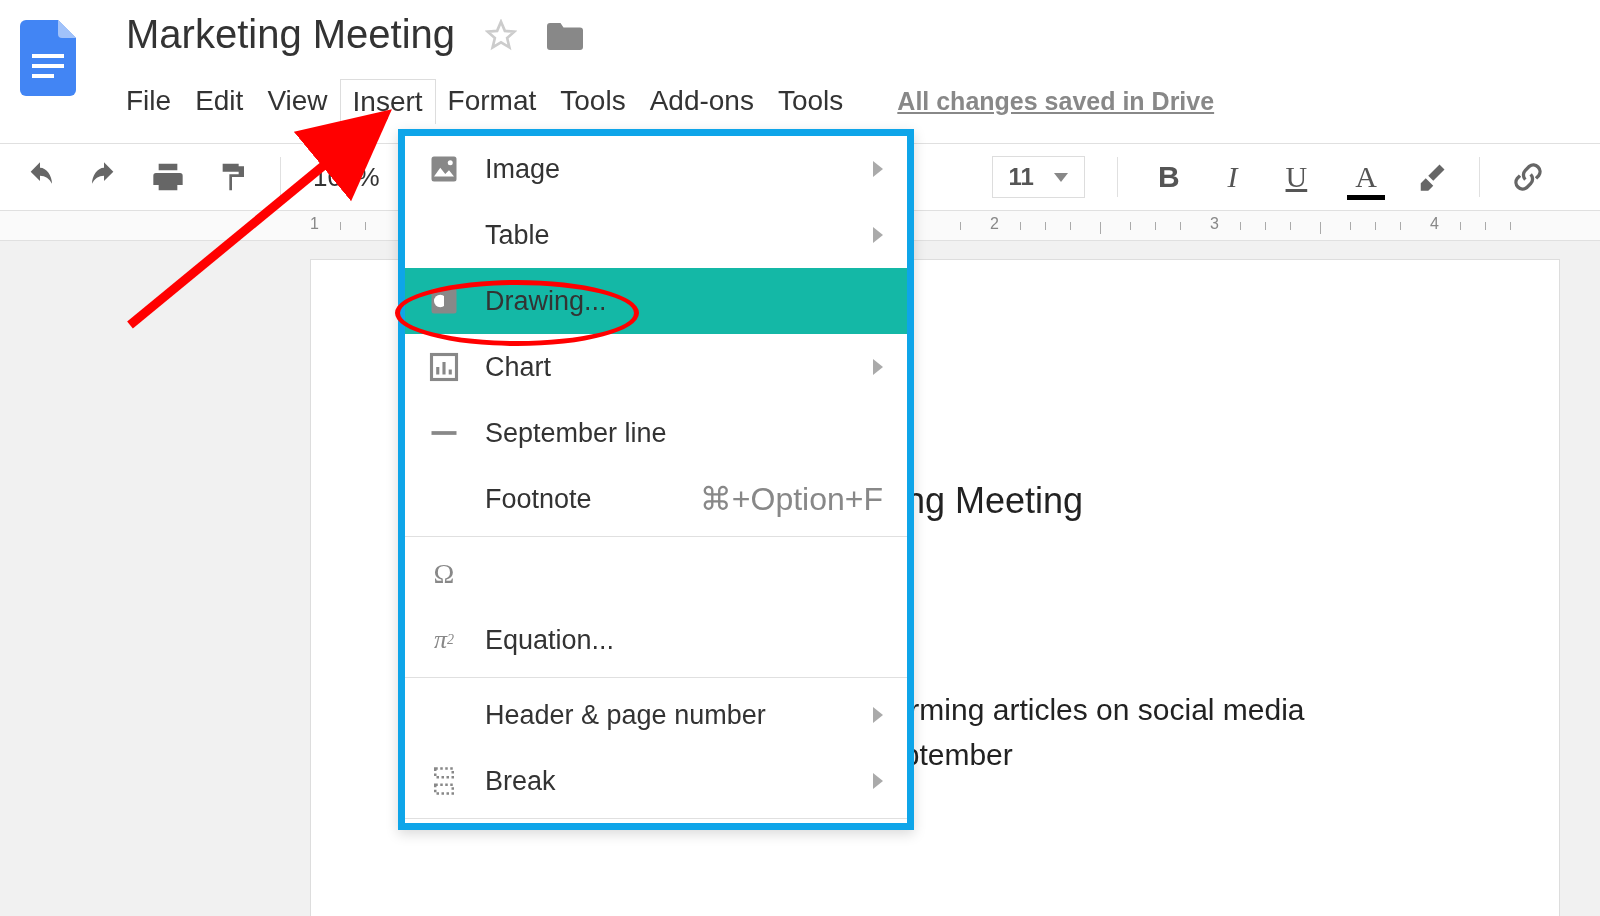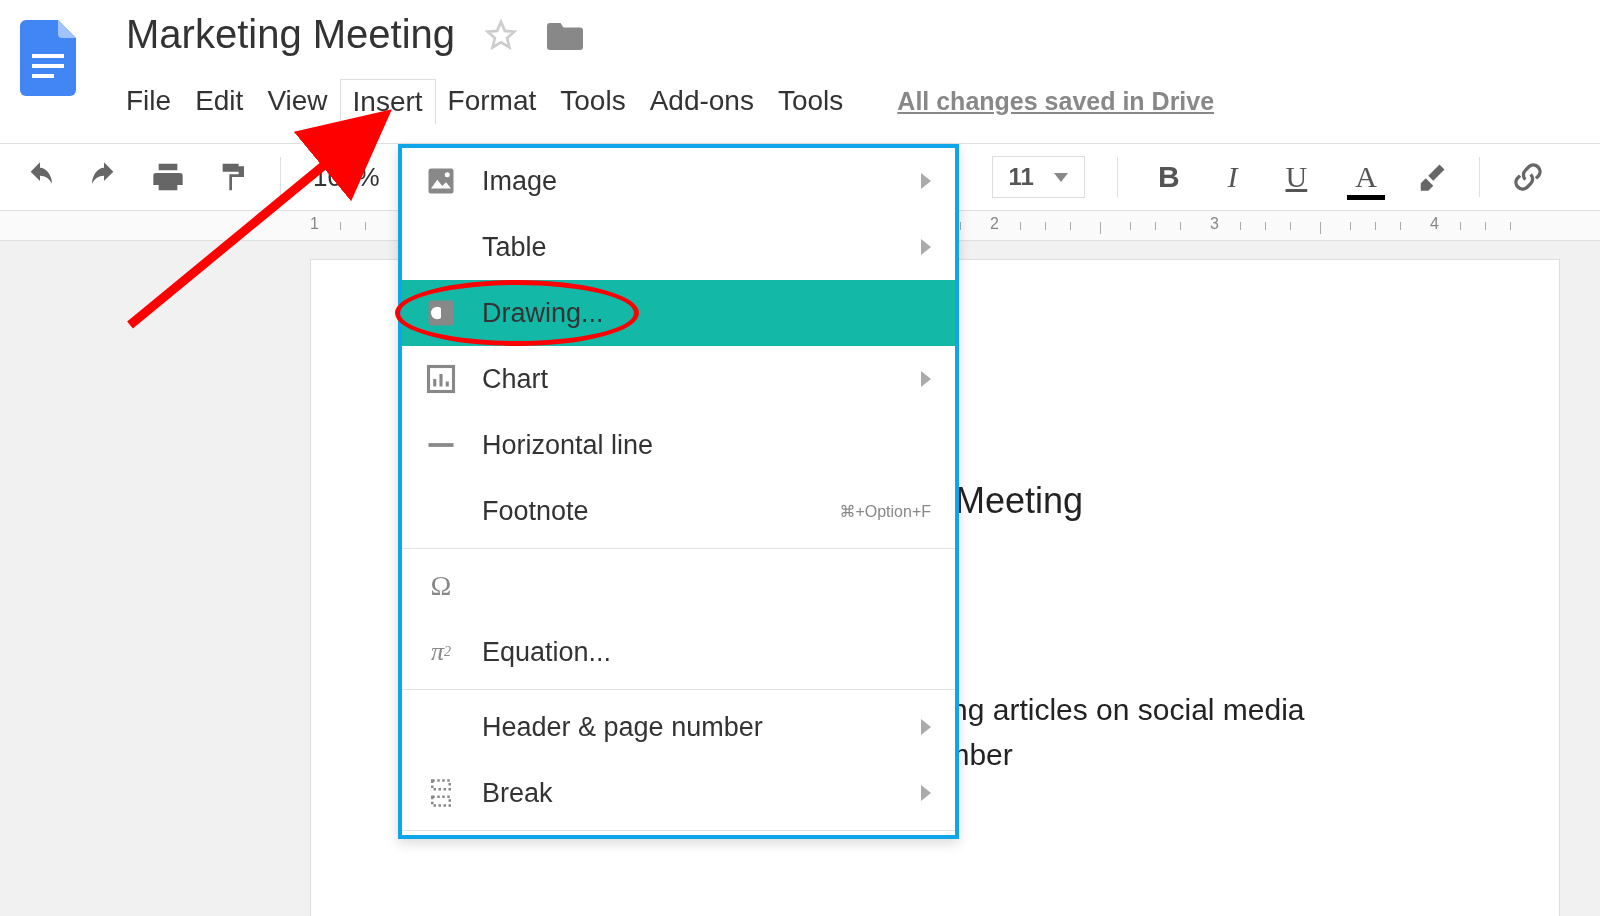--- a/index.html
+++ b/index.html
@@ -34,26 +34,26 @@
     
     .ruler { border-bottom: 1px solid #e0e0e0; height: 30px; position: relative; background: #fafafa; }
     .ruler-mark { position: absolute; font-size: 16px; color: #888; top: 4px; }
     .ruler-tick { position: absolute; width: 1px; height: 8px; background: #aaa; top: 11px; }
     
     .canvas-area { background: #f1f1f1; position: relative; height: 700px; }
     .page { background: #fff; border: 1px solid #ddd; position: absolute; left: 310px; top: 18px; width: 1250px; height: 680px; padding: 40px 120px; }
     .page-title { font-size: 36px; text-align: center; margin-top: 180px; color: #222; }
     .page-body { font-size: 30px; margin-top: 120px; line-height: 1.5; color: #222; }
     
-    .dropdown-menu { position: absolute; left: 398px; top: 144px; width: 561px; background: #fff; border: 4px solid #0ea5e9; box-shadow: 0 4px 12px rgba(0,0,0,0.15); z-index: 100; }
+    .dropdown-menu { position: absolute; left: 398px; top: 129px; width: 516px; background: #fff; border: 7px solid #0ea5e9; box-shadow: 0 4px 12px rgba(0,0,0,0.15); z-index: 100; }
     .menu-row { display: flex; align-items: center; padding: 16px 22px; font-size: 27px; color: #333; cursor: pointer; position: relative; }
     .menu-row.hovered { background: #14b8a6; }
     .menu-row .row-icon { width: 34px; height: 34px; margin-right: 24px; fill: #888; display: flex; align-items: center; justify-content: center; }
     .menu-row .submenu-arrow { position: absolute; right: 24px; width: 0; height: 0; border-top: 8px solid transparent; border-bottom: 8px solid transparent; border-left: 10px solid #aaa; }
-    .menu-row .shortcut { position: absolute; right: 24px; font-size: 16px; color: #888; text-align: right; }
+    .menu-row .shortcut { position: absolute; right: 24px; font-size: 32px; color: #888; text-align: right; }
     .menu-divider { height: 1px; background: #e0e0e0; margin: 4px 0; }
     
     .annotation-arrow { position: absolute; left: 120px; top: 105px; z-index: 200; pointer-events: none; }
     .annotation-circle { position: absolute; left: 395px; top: 280px; width: 244px; height: 66px; border: 5px solid red; border-radius: 50%; z-index: 200; pointer-events: none; }
   </style>
 </head>
 <body>
 
 <div class="header">
   <svg class="docs-icon" viewBox="0 0 56 76">
@@ -197,21 +197,21 @@
       </span>
     <span>Chart</span>
     <span class="submenu-arrow"></span>
   </div>
   <div class="menu-row">
     <span class="row-icon">
         <svg viewBox="0 0 24 24" width="30" height="30">
           <line x1="2" y1="12" x2="22" y2="12" stroke="#888" stroke-width="3"></line>
         </svg>
       </span>
-    <span>Horizontal line</span>
+    <span>September line</span>
   </div>
   <div class="menu-row">
     <span class="row-icon"></span>
     <span>Footnote</span>
     <span class="shortcut">⌘+Option+F</span>
   </div>
   <div class="menu-divider"></div>
   <div class="menu-row">
     <span class="row-icon" style="font-size:28px;color:#888;font-family:serif">Ω</span>
   </div>

